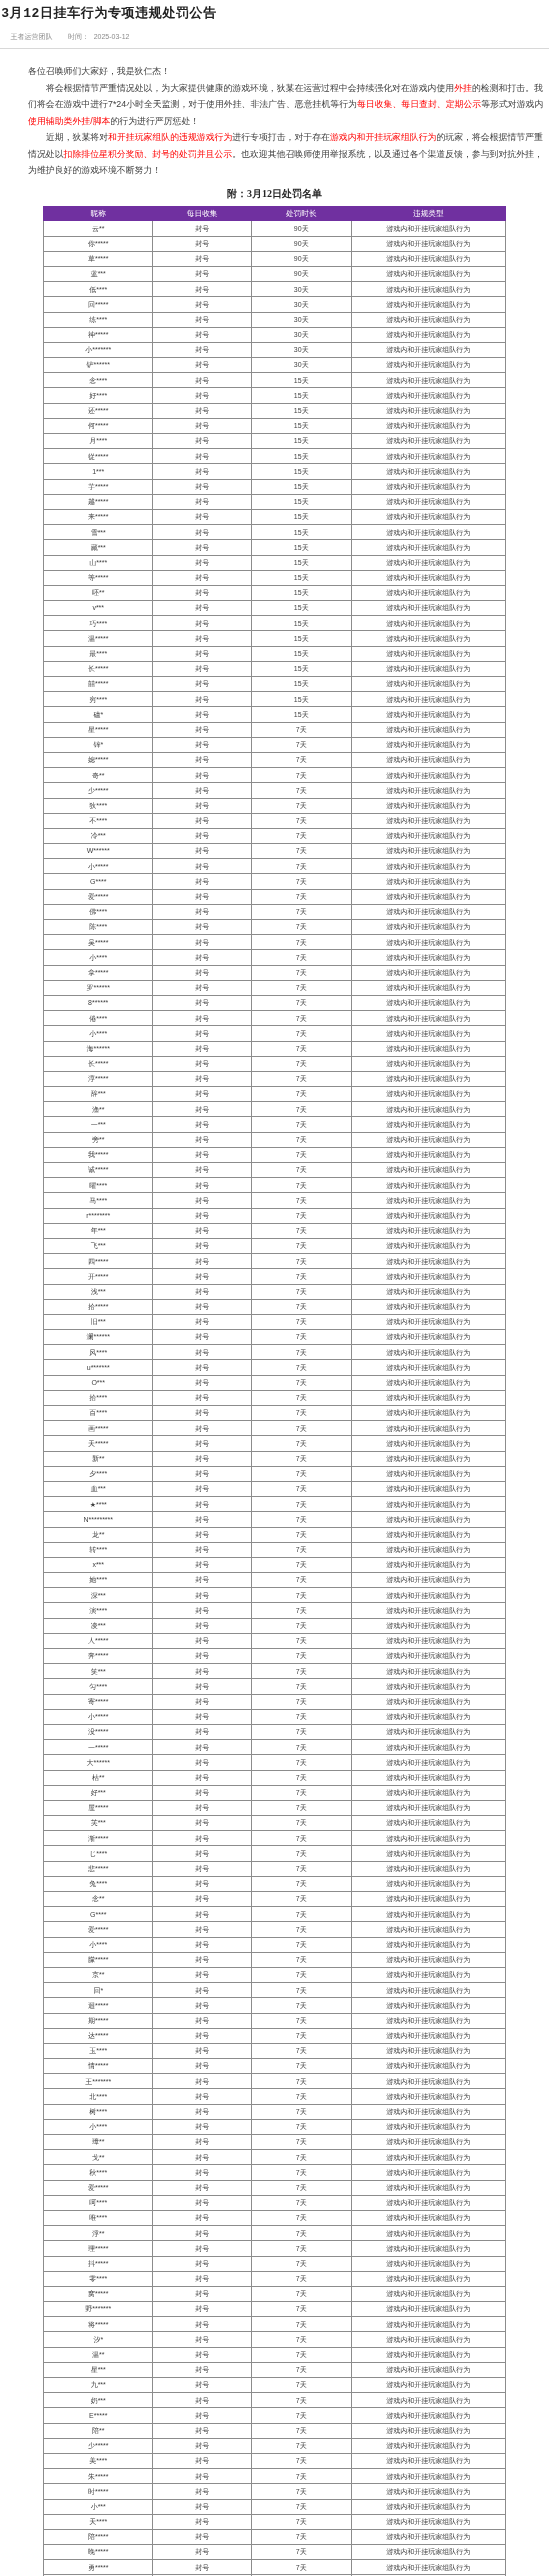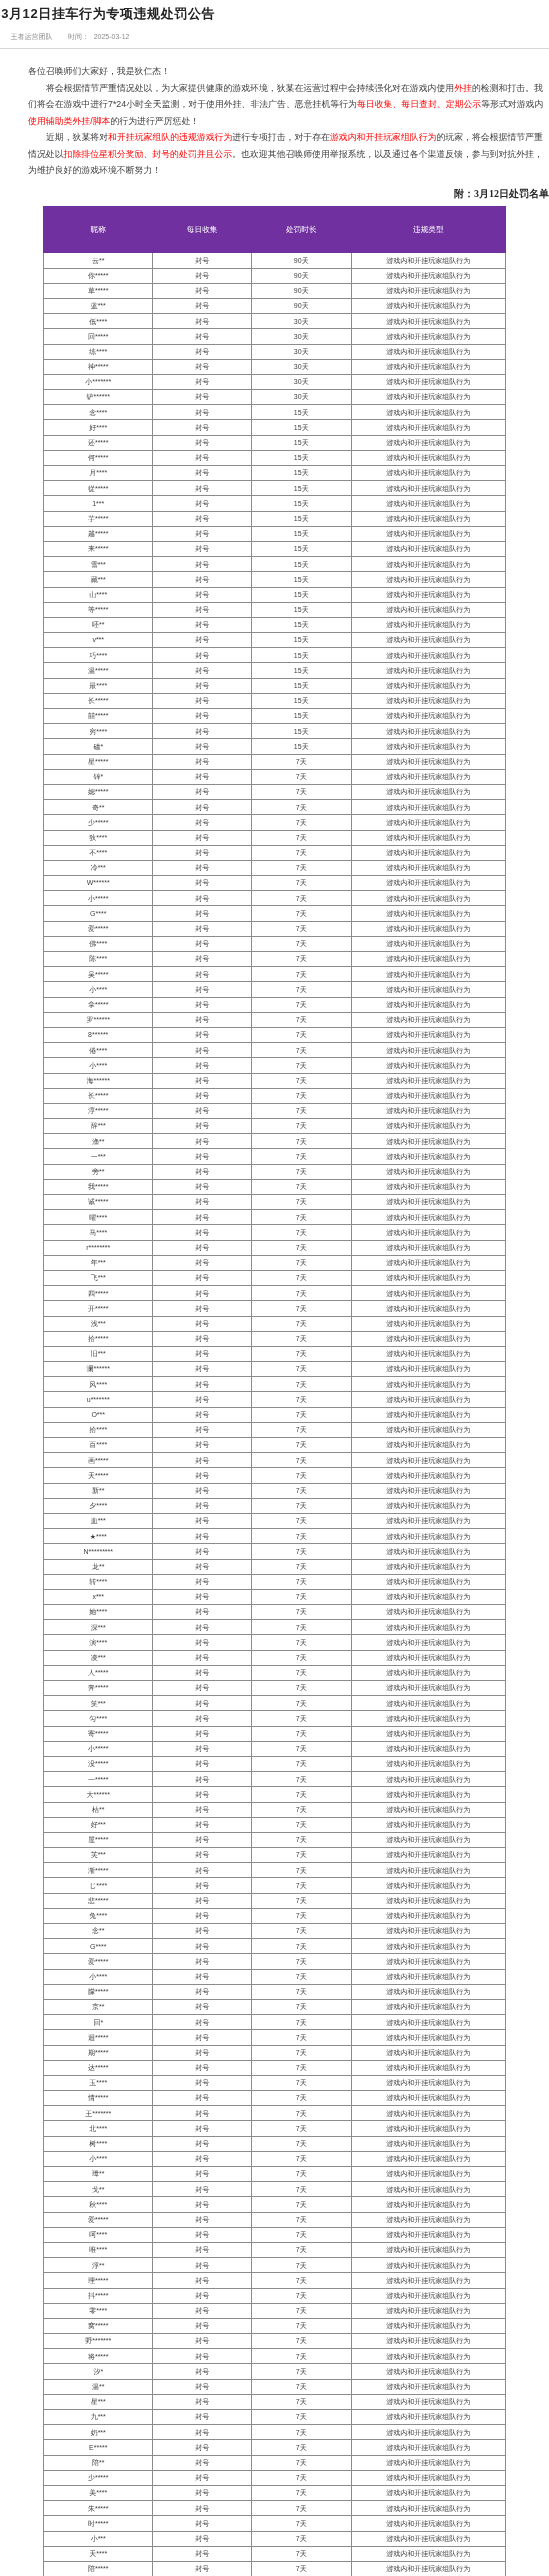--- a/index.html
+++ b/index.html
@@ -9,20 +9,21 @@
     color:#404040;
   }
   .page{width:549px;}
   .title{
     font-size:13px;
     line-height:17.7px;
     color:#222222;
     font-weight:600;
     margin:4.7px 0 9.4px 1.2px;
     letter-spacing:0.6px;
+    font-family:Liberation Mono, monospace;
   }
   .meta{
     font-size:7px;
     color:#8c8c8c;
     padding-left:10.6px;
     margin-bottom:6.5px;
   }
   .meta .sep{display:inline-block;width:15.4px;}
   .meta .gap{display:inline-block;width:4.7px;}
   .divider{
@@ -34,41 +35,41 @@
     padding:0 4.1px;
     font-size:8.9px;
     line-height:16.5px;
     color:#404040;
     margin-left:24px;
   }
   .content p{margin:0;}
   .para{text-indent:2em;}
   .red{color:#ff0000;}
   .attach-heading{
-    text-align:right;
+    text-align:center;
     font-family:"Liberation Serif","DejaVu Serif",serif;
     font-size:10px;
     font-weight:bold;
     color:#262626;
     margin:8.3px 0 5.3px 0;
   }
   table.punish{
     width:463px;
     margin:0 auto 13px auto;
     border-collapse:collapse;
     table-layout:fixed;
     border:0.6px solid #3c3c3c;
   }
   table.punish th{
     background:#7030a0;
     color:#ffffff;
     font-weight:400;
     font-size:7.7px;
     height:13px;
-    padding:16px;
+    padding:0;
     border:0.6px solid #7030a0;
   }
   table.punish td{
     border:0.6px solid #8c8c8c;
     text-align:center;
     font-size:7px;
     line-height:9.4px;
     padding:2.4px 1.2px;
     color:#3f3f3f;
     overflow:hidden;

